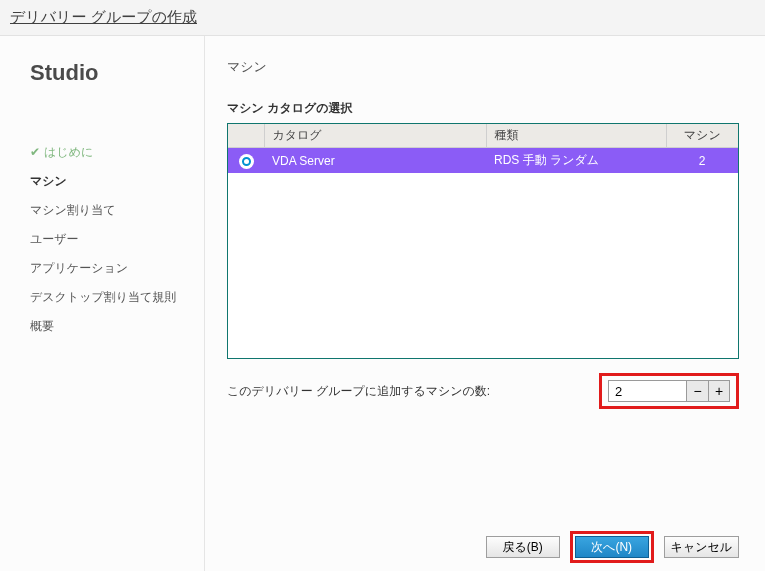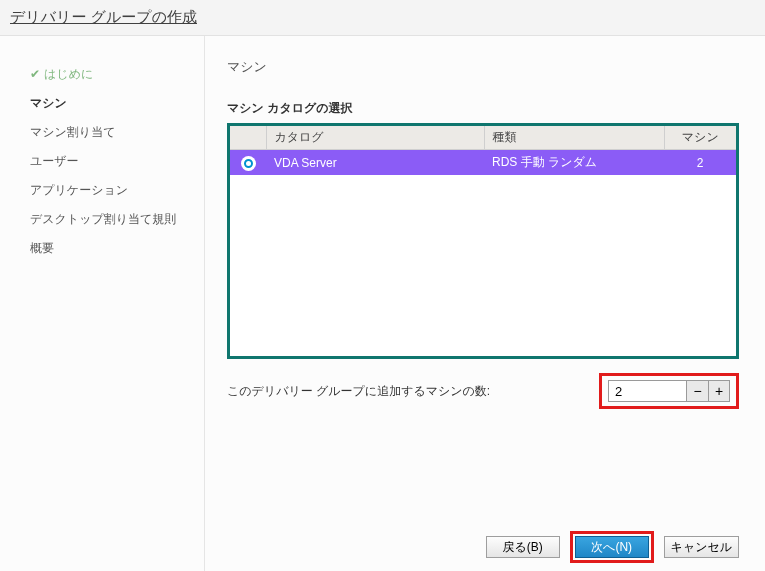--- a/index.html
+++ b/index.html
@@ -51,21 +51,21 @@
   .steps li.current { font-weight: 700; color: #333; }
   
   .content {
     flex: 1;
     padding: 22px 26px 18px 22px;
     position: relative;
   }
   .section-title { font-size: 13px; color: #555; margin-bottom: 24px; }
   .sub-title { font-size: 12px; font-weight: 700; margin-bottom: 6px; }
   .catalog-box {
-    border: 3px solid #0f766e;
+    border: 1px solid #0f766e;
     height: 236px;
     background: #fff;
     overflow: hidden;
   }
   .catalog-table { width: 100%; border-collapse: collapse; table-layout: fixed; }
   .catalog-table th {
     background: #eceae6;
     font-weight: 400;
     color: #444;
     font-size: 12px;
@@ -166,20 +166,21 @@
   }
 </style>
 </head>
 <body>
 
 <div class="window-title">デリバリー グループの作成</div>
 
 <div class="main">
 
   <aside class="sidebar">
+    <div class="brand">Studio</div>
     <ul class="steps">
       <li class="done">
         <span class="chk">✔</span><span>はじめに</span>
       </li>
       <li class="current">
         <span>マシン</span>
       </li>
       <li>
         <span>マシン割り当て</span>
       </li>

